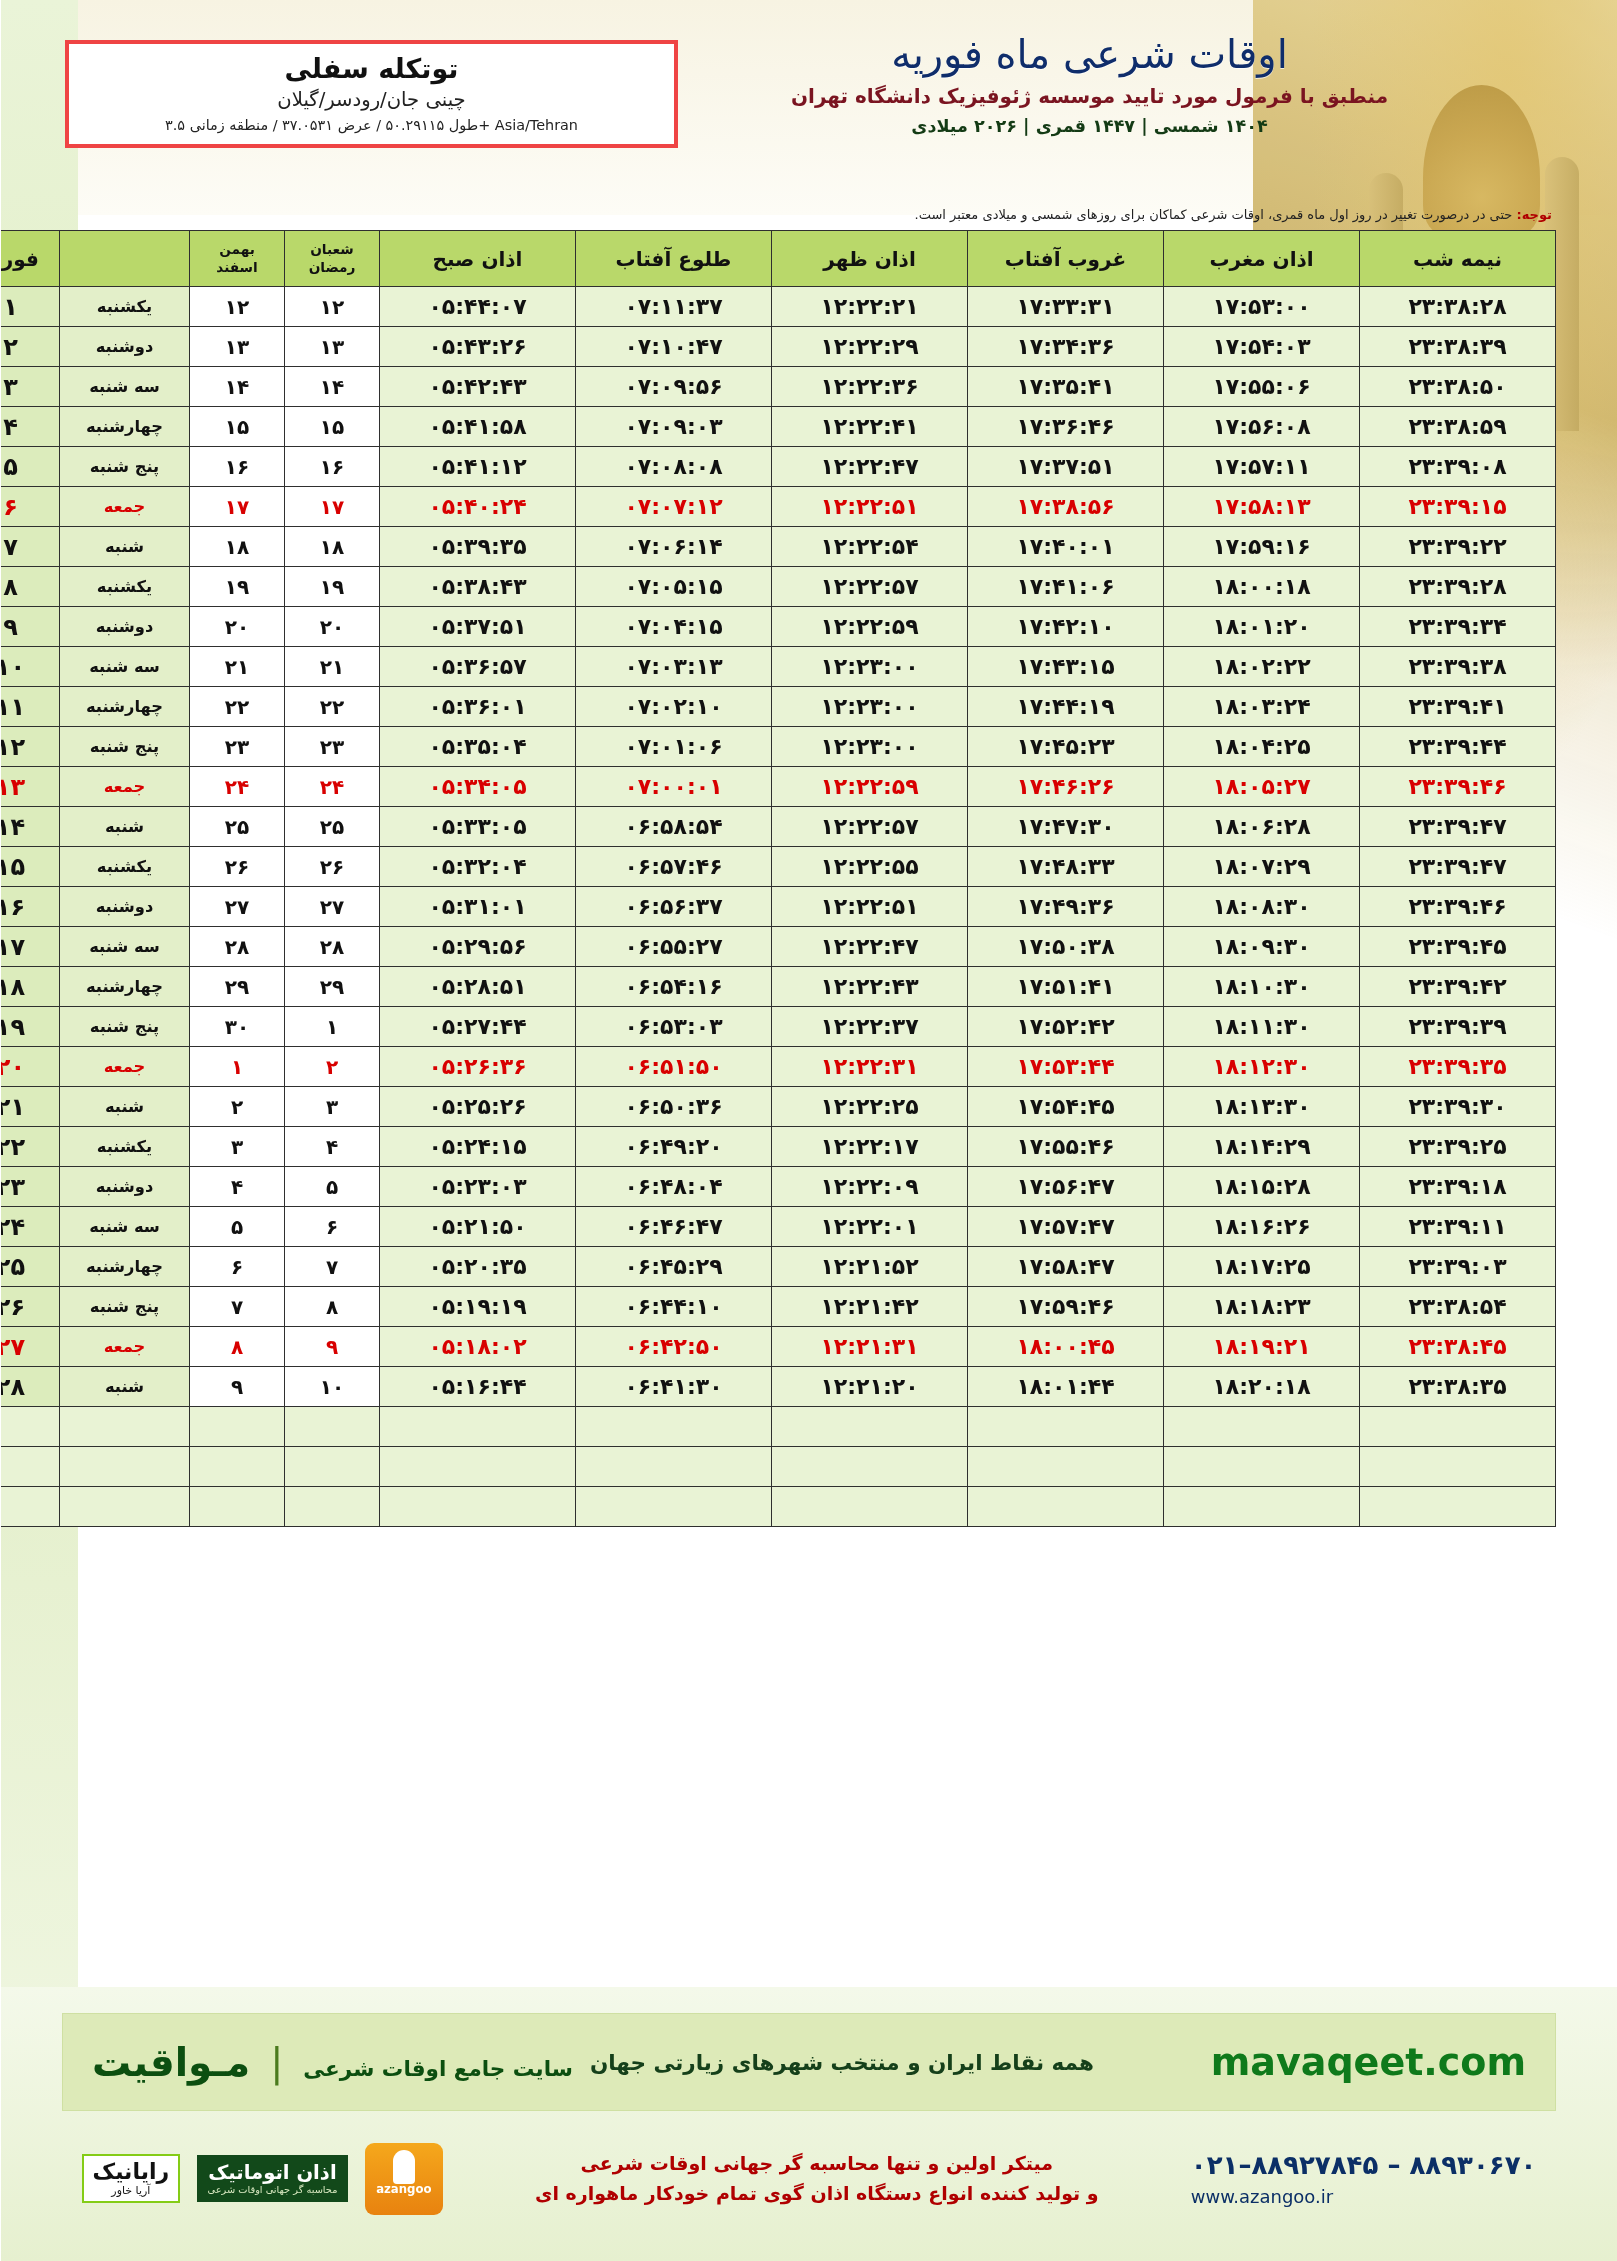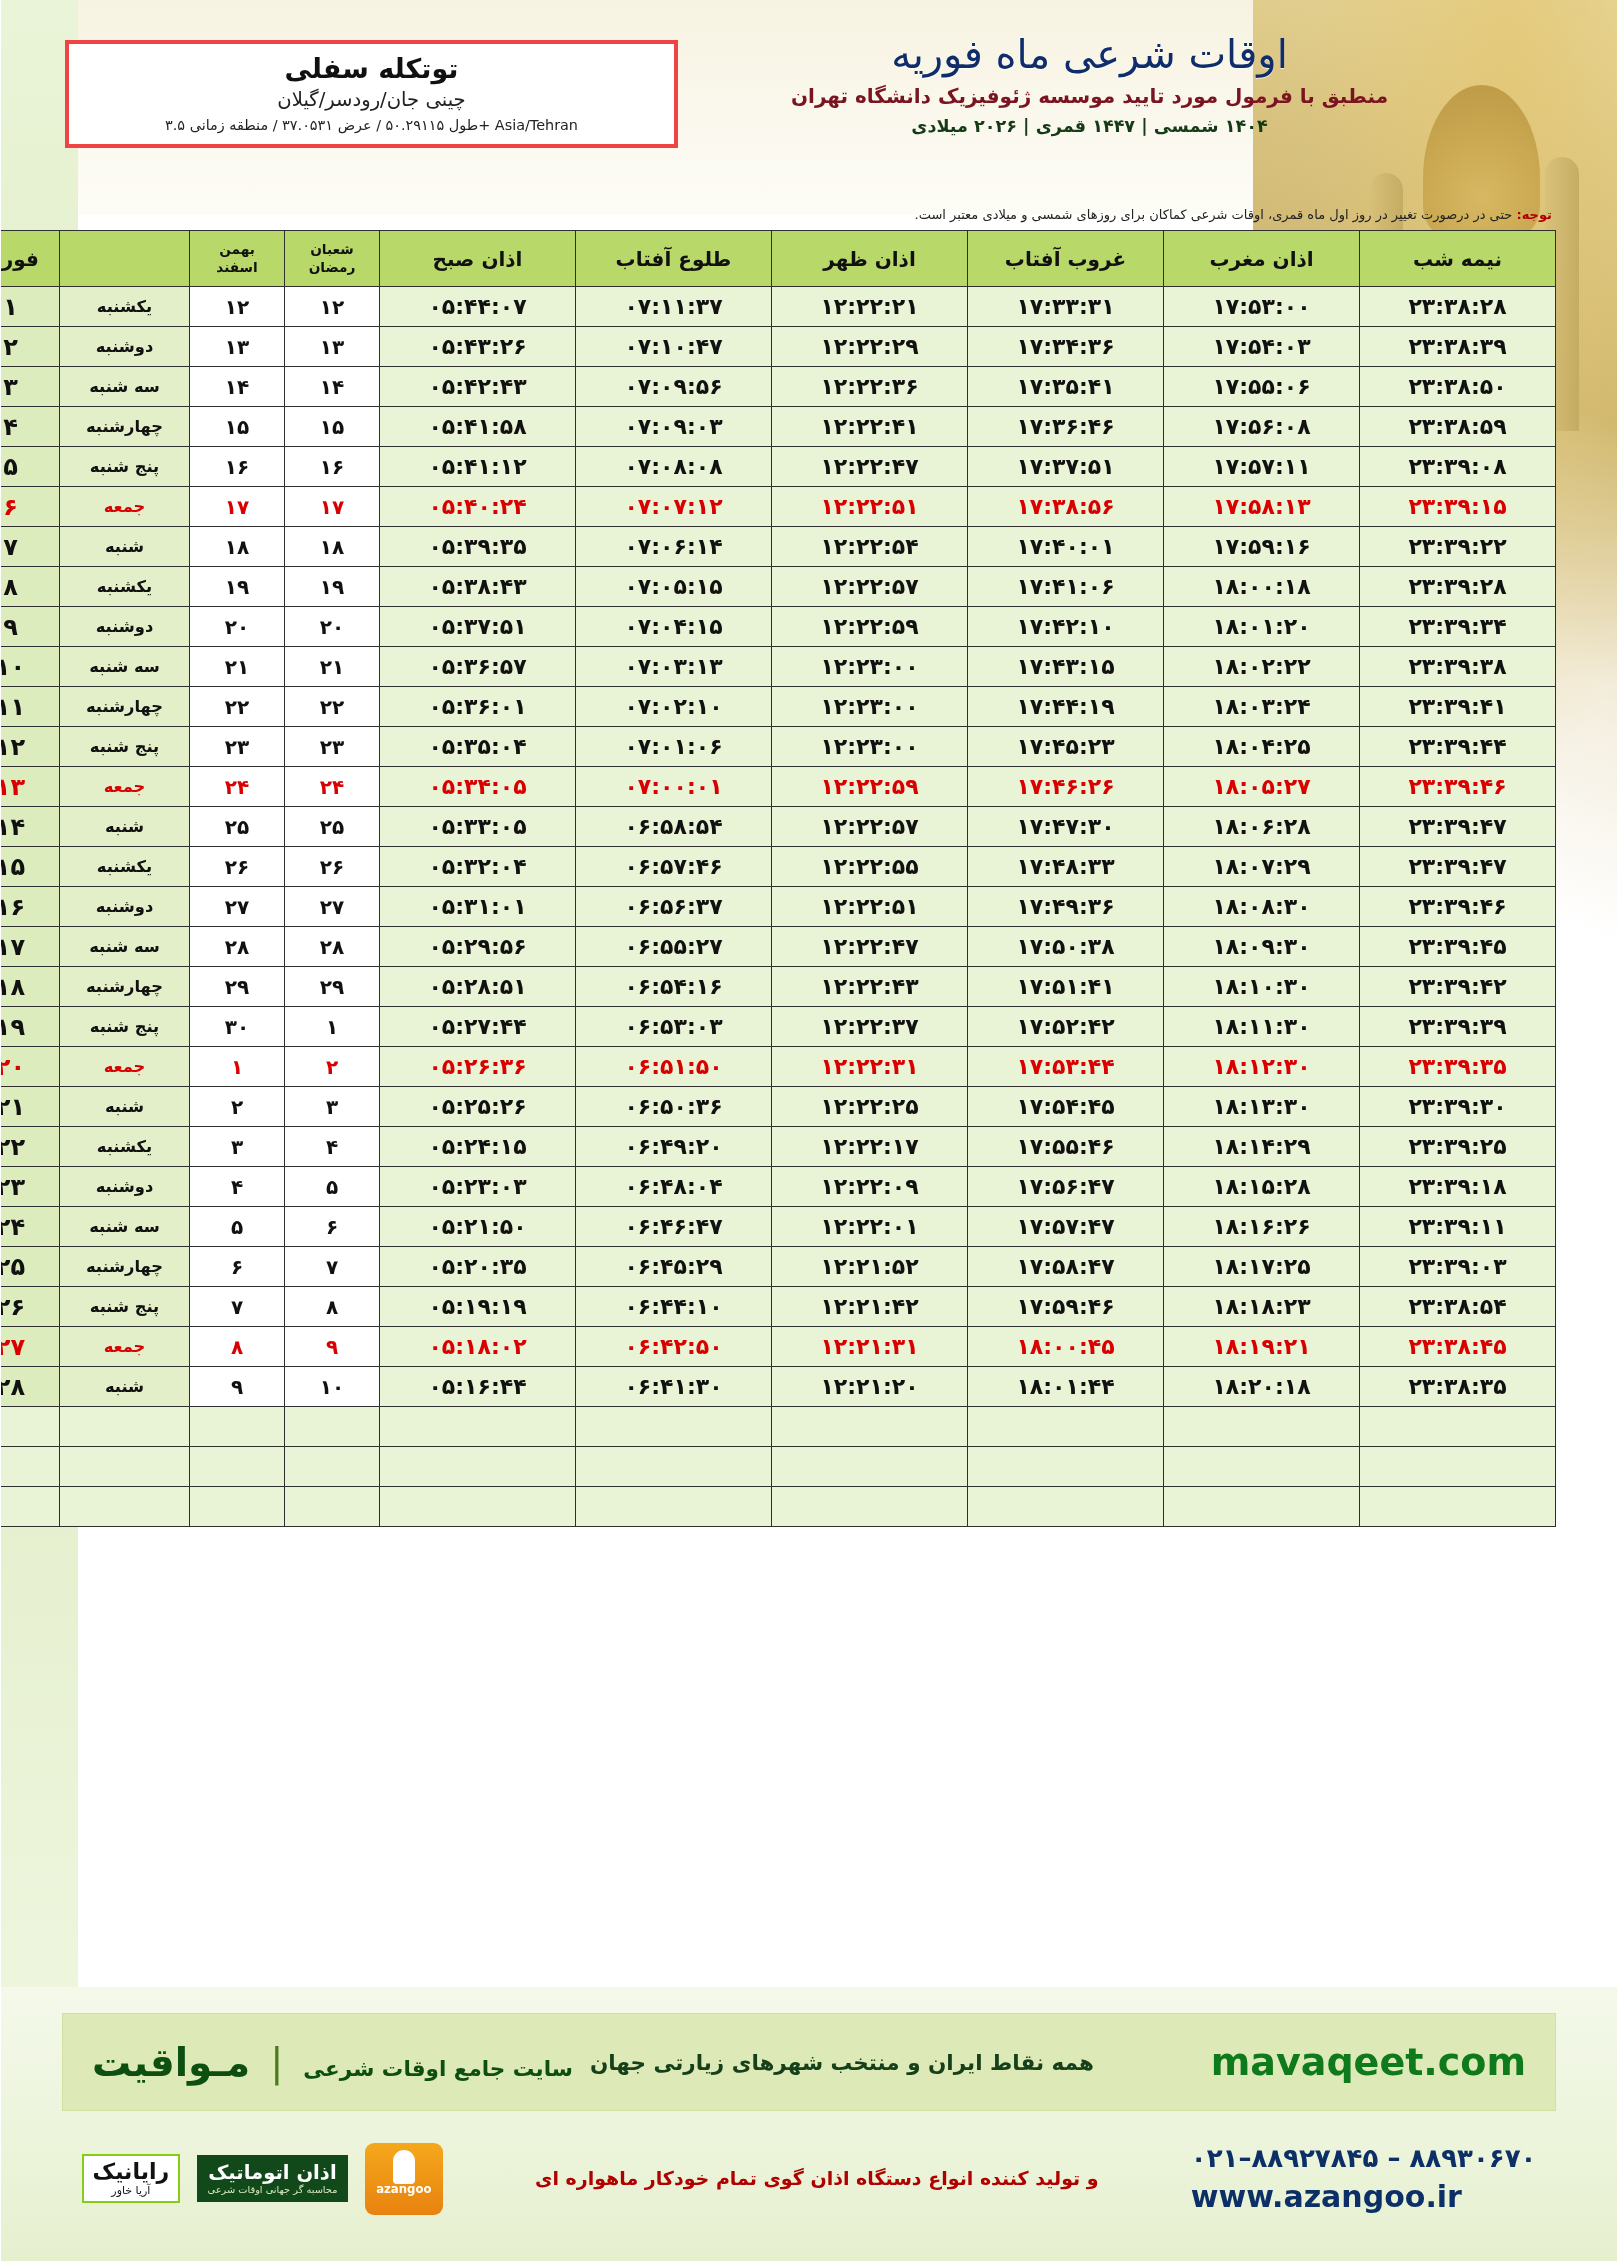--- a/index.html
+++ b/index.html
@@ -208,21 +208,21 @@
     left: 62px; top: 2120px;
     width: 1494px;
     height: 117px;
     display: flex;
     align-items: center;
     justify-content: space-between;
     padding: 0 19.6px;
   }
   .fb-left { text-align: left; direction: ltr; }
   .fb-phone { font-size: 26px; font-weight: bold; color: #0b2f66; }
-  .fb-web   { font-size: 30px; font-weight: bold; color: #0b2f66; margin-top: 6.5px; }
+  .fb-web   { font-size: 18px; font-weight: normal; color: #0b2f66; margin-top: 6.5px; }
   .fb-mid { text-align: center; color: #b00000; font-size: 19px; font-weight: bold; line-height: 1.55; }
   .fb-right { display: flex; align-items: center; gap: 17px; }
   .logo-rayanic {
     border: 2px solid #84cc16;
     padding: 3.9px 9px;
     font-size: 22px;
     font-weight: bold;
     color: #111;
     line-height: 1.1;
     text-align: center;
@@ -706,20 +706,21 @@
     </div>
   </div>
 </div>
 
 <div class="footer-bottom">
   <div class="fb-left">
     <div class="fb-phone">۰۲۱–۸۸۹۲۷۸۴۵ – ۸۸۹۳۰۶۷۰</div>
     <div class="fb-web">www.azangoo.ir</div>
   </div>
   <div class="fb-mid">
+    <div>میتکر اولین و تنها محاسبه گر جهانی اوقات شرعی</div>
     <div>و تولید کننده انواع دستگاه اذان گوی تمام خودکار ماهواره ای</div>
   </div>
   <div class="fb-right">
     <div class="logo-mark">
       <span>azangoo</span>
     </div>
     <div class="logo-azangoo">
       <span>اذان اتوماتیک</span>
       <small>محاسبه گر جهانی اوقات شرعی</small>
     </div>

